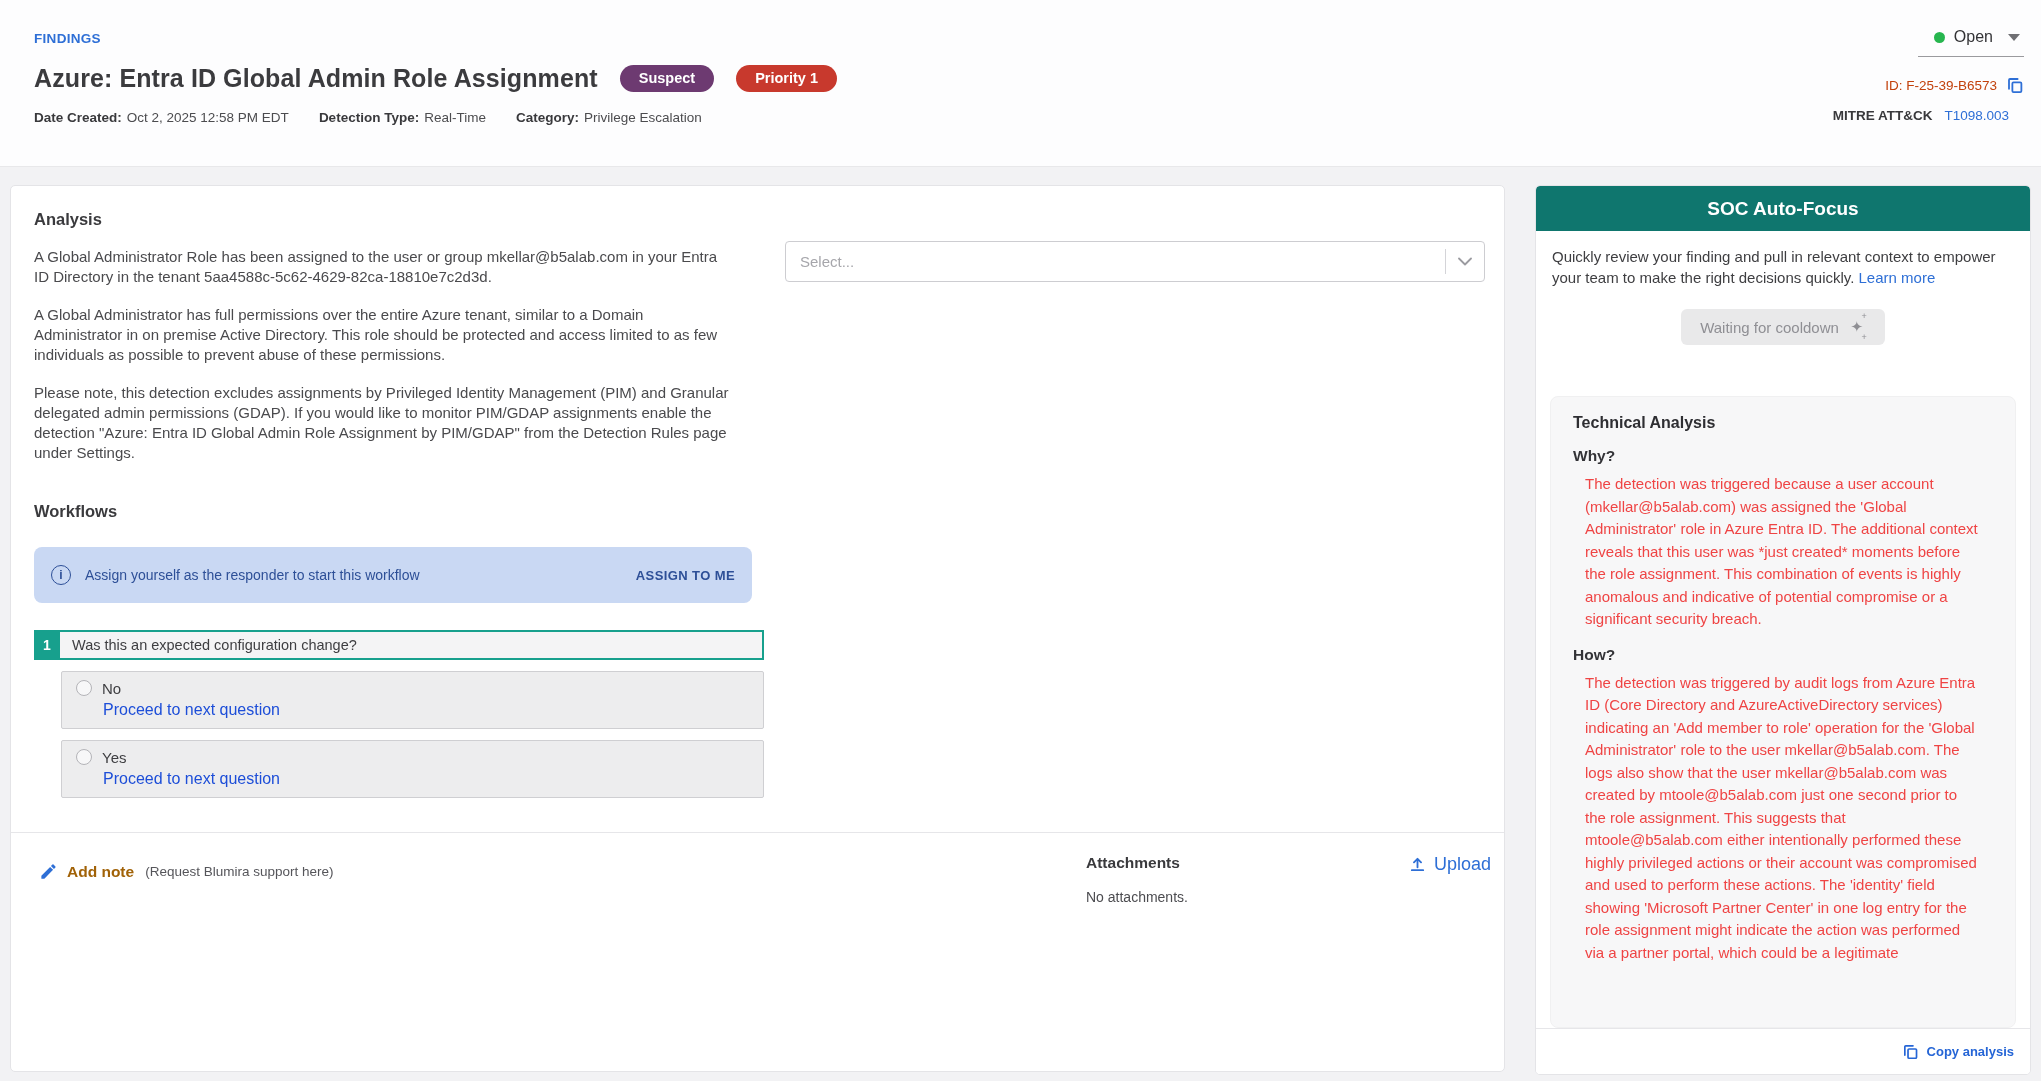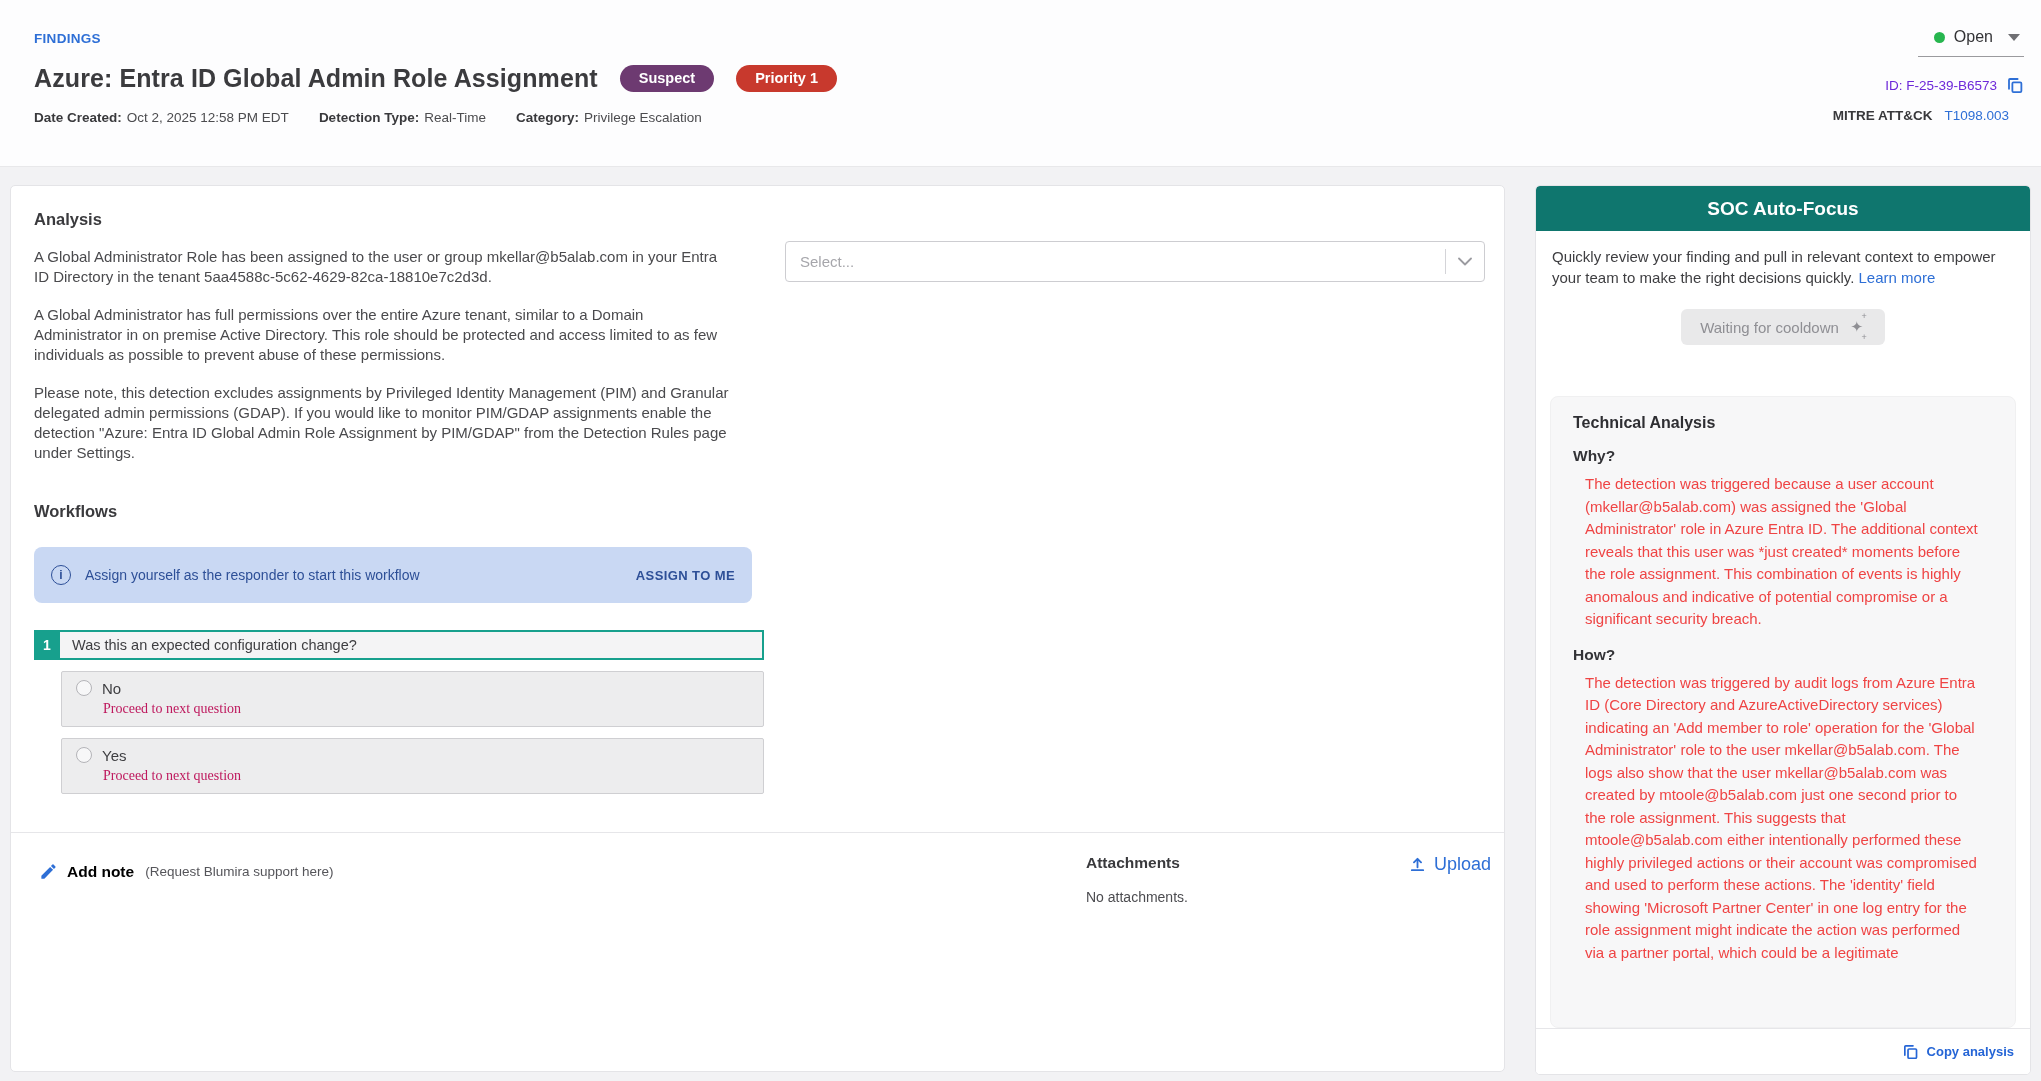--- a/index.html
+++ b/index.html
@@ -26,21 +26,21 @@
   .meta-item b { color:#39393c; font-weight:700; margin-right:5px; }
 
   .status-ctl { position:absolute; right:17px; top:28px; display:flex; align-items:center;
                 gap:9px; padding:0 4px 10px 6px; min-width:106px; justify-content:flex-end;
                 border-bottom:1px solid #9a9a9e; cursor:pointer; }
   .status-dot { width:11px; height:11px; border-radius:50%; }
   .status-label { font-size:16px; color:#333336; }
   .caret { width:0; height:0; border-left:6px solid transparent; border-right:6px solid transparent;
            border-top:7px solid #6f6f73; margin-left:6px; }
   .id-row { position:absolute; right:17px; top:76px; display:flex; align-items:center; gap:9px;
-            font-size:13.5px; color:#6d28d9; }
+            font-size:13.5px; color:#c2410c; }
   .mitre-row { position:absolute; right:32px; top:108px; display:flex; align-items:center; gap:12px;
                font-size:13.5px; color:#39393c; font-weight:600;padding-left:24px; }
   .link-blue { color:#2e6fd6; font-weight:400; }
 
   
   .card { background:#fff; border:1px solid #e4e4e7; border-radius:5px; }
   .card-left  { position:absolute; left:10px;  top:185px; width:1495px; height:887px; }
   .card-right { position:absolute; left:1535px; top:185px; width:496px; height:890px; overflow:hidden; }
 
   
@@ -63,34 +63,34 @@
            display:flex; align-items:center; justify-content:center; flex:0 0 auto; }
   .q-text { flex:1; border:2px solid #17a08d; border-left:none; background:#f4f4f5;
             font-size:14.5px; color:#3e3e41; display:flex; align-items:center; padding:4px 12px;
             min-height:30px; }
   .option { margin:11px 0 0 27px; width:703px; min-height:52px; background:#ededee;
             border:1px solid #cfcfd2; border-radius:2px; padding:8px 14px 9px; cursor:pointer; }
   .option-top { display:flex; align-items:flex-start; gap:10px; }
   .radio { width:16px; height:16px; border:1.6px solid #b4b4b8; border-radius:50%;
            background:#f7f7f8; flex:0 0 auto; }
   .option-label { font-size:15px; color:#3e3e41; }
-  .option-sub { margin:4px 0 0 27px; font-size:14px; color:#be185d;font-family:Liberation Serif, serif; }
+  .option-sub { margin:4px 0 0 27px; font-size:16px; color:#1d4ed8; }
 
   
   .responders-col { position:absolute; left:774px; top:24px; width:700px; }
   .select-box { margin-top:31px; height:41px; border:1px solid #cdcdd1; border-radius:4px;
                 background:#fff; display:flex; align-items:center; padding:0 0 0 14px; cursor:pointer; }
   .select-placeholder { color:#a6a6ab; font-size:15px; flex:1; }
   .select-sep { width:1px; height:25px; background:#d4d4d8; }
   .select-chev { width:38px; display:flex; align-items:center; justify-content:center; color:#9b9ba0; }
 
   
   .card-divider { position:absolute; left:0; right:0; top:646px; height:1px; background:#e6e6e9; }
   .addnote-row { position:absolute; left:28px; top:676px; display:flex; align-items:center; gap:9px; }
-  .addnote-link { font-size:15.5px; font-weight:600; color:#000000; }
+  .addnote-link { font-size:15.5px; font-weight:600; color:#a16207; }
   .addnote-hint { font-size:13.5px; color:#55555a; margin-left:2px; }
   .attach-block { position:absolute; left:1075px; top:668px; }
   .attach-h { font-size:15.5px; font-weight:700; color:#3a3a3d; }
   .attach-empty { margin-top:17px; font-size:14px; color:#4c4c50; }
   .upload-link { position:absolute; left:1398px; top:668px; display:flex; align-items:center;
                  gap:8px; font-size:18px; color:#2e6fd6; font-weight:500; }
 
   
   .soc-header { height:45px; border-radius:4px 4px 0 0; display:flex; align-items:center;
                 justify-content:center; color:#fff; font-size:19px; font-weight:700; }

